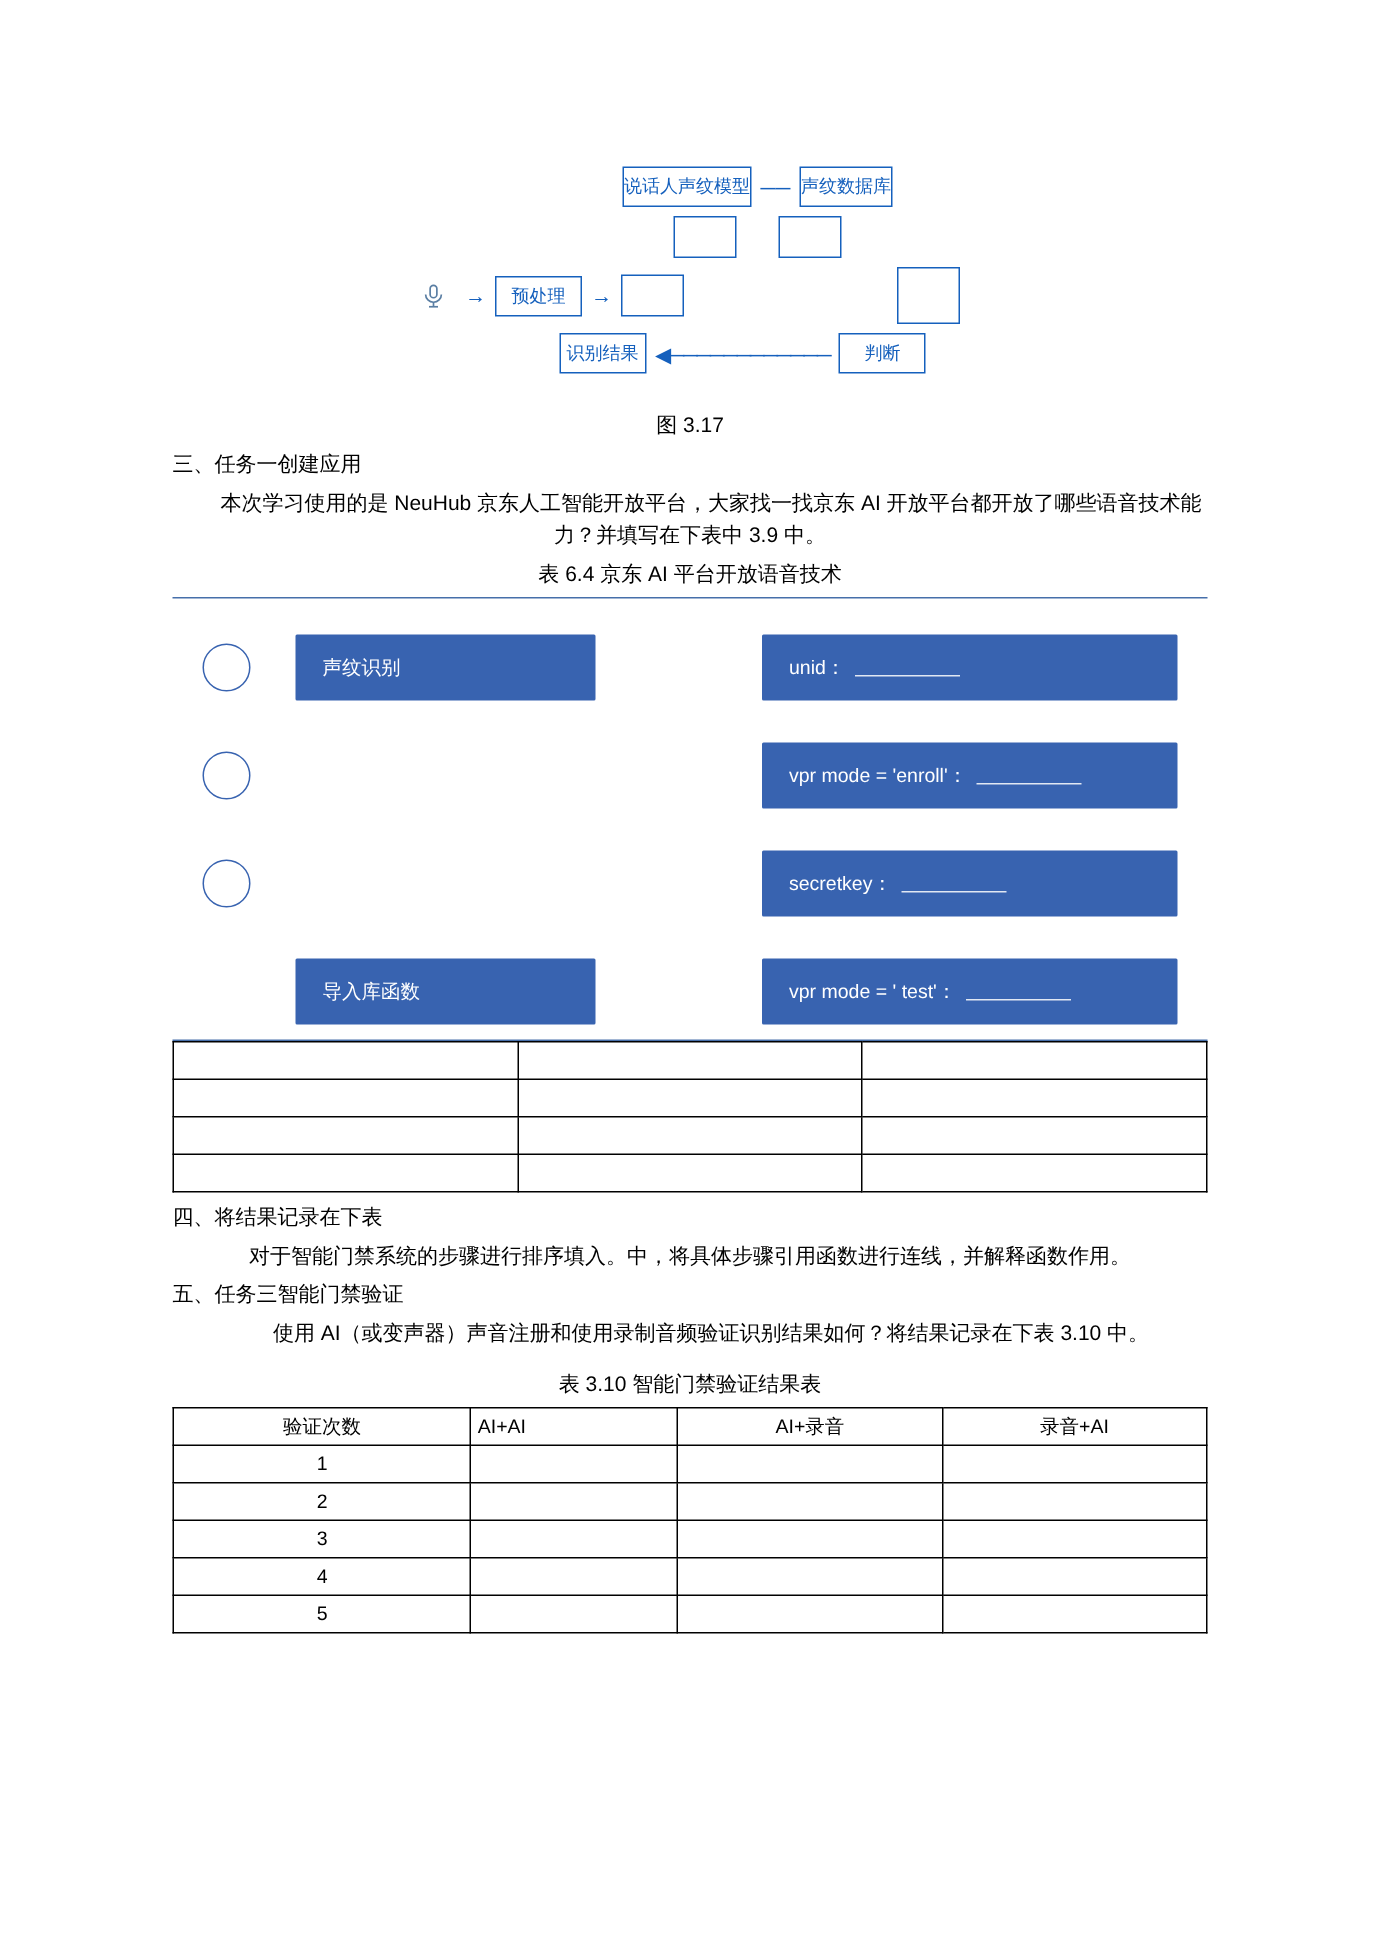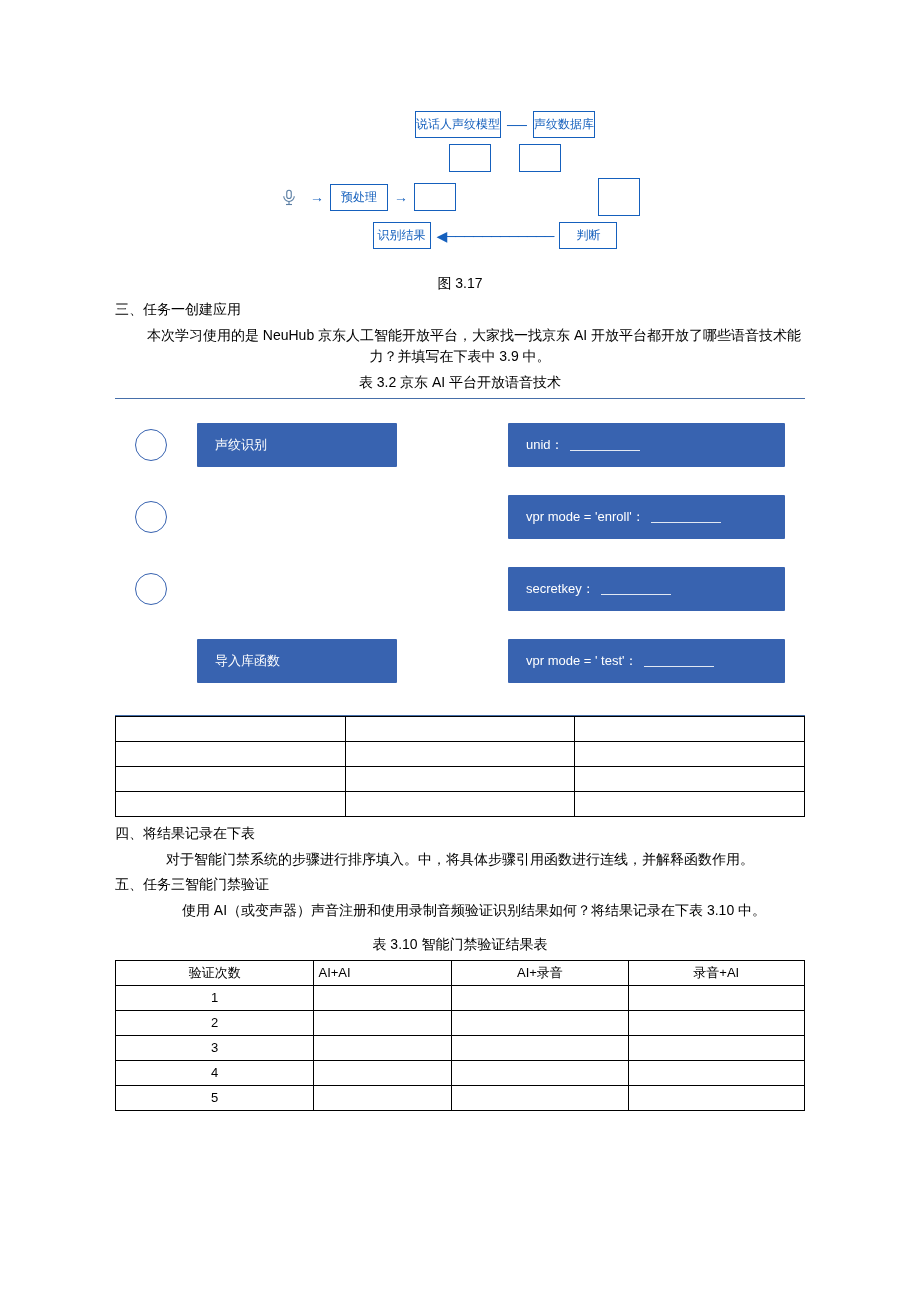--- a/index.html
+++ b/index.html
@@ -31,21 +31,21 @@
     .harrow{color:#1560bd;font-size:14px;padding:0 6px;}
     .spacer{flex:1;}
     .mic{
       width:18px;height:18px;display:inline-block;position:relative;margin-right:6px;
     }
     .mic svg{stroke:#5a7ea3;fill:none;stroke-width:1.5;}
 
     
     .bluezone{
       border-top:1px solid #466faa;border-bottom:1px solid #466faa;
-      padding:24px 20px 30px 20px;margin:2px 0 0 0;
+      padding:24px 20px 8px 20px;margin:2px 0 0 0;
     }
     .bz-row{display:flex;align-items:center;gap:30px;margin-bottom:28px;}
     .bz-row:last-child{margin-bottom:2px;}
     .circ{
       width:30px;height:30px;border:1.5px solid #3863b0;border-radius:50%;flex:0 0 auto;
     }
     .circ.hidden{visibility:hidden;}
     .card{
       background:#3863b0;color:#fff;font-size:13px;
       height:44px;display:flex;align-items:center;box-sizing:border-box;
@@ -106,21 +106,21 @@
     <span style="width:70px;"></span>
     <span class="dbox">识别结果</span>
     <span class="harrow" style="letter-spacing:-1px;">◀────────────</span>
     <span class="dbox">判断</span>
   </div>
 </div>
 <div class="center para">图 3.17</div>
 
 <div class="sec-head">三、任务一创建应用</div>
 <div class="para indent">本次学习使用的是 NeuHub 京东人工智能开放平台，大家找一找京东 AI 开放平台都开放了哪些语音技术能力？并填写在下表中 3.9 中。</div>
-<div class="center para">表 3.2 京东 AI 平台开放语音技术</div>
+<div class="center para">表 6.4 京东 AI 平台开放语音技术</div>
 
 <div class="bluezone">
   <div id="bz-rows">
       <div class="bz-row">
         <div class="circ"></div>
         <div class="card left">声纹识别</div>
         <div class="gap-mid"></div>
         <div class="card right">
           <span>unid：</span>
           <span class="uline"></span>

